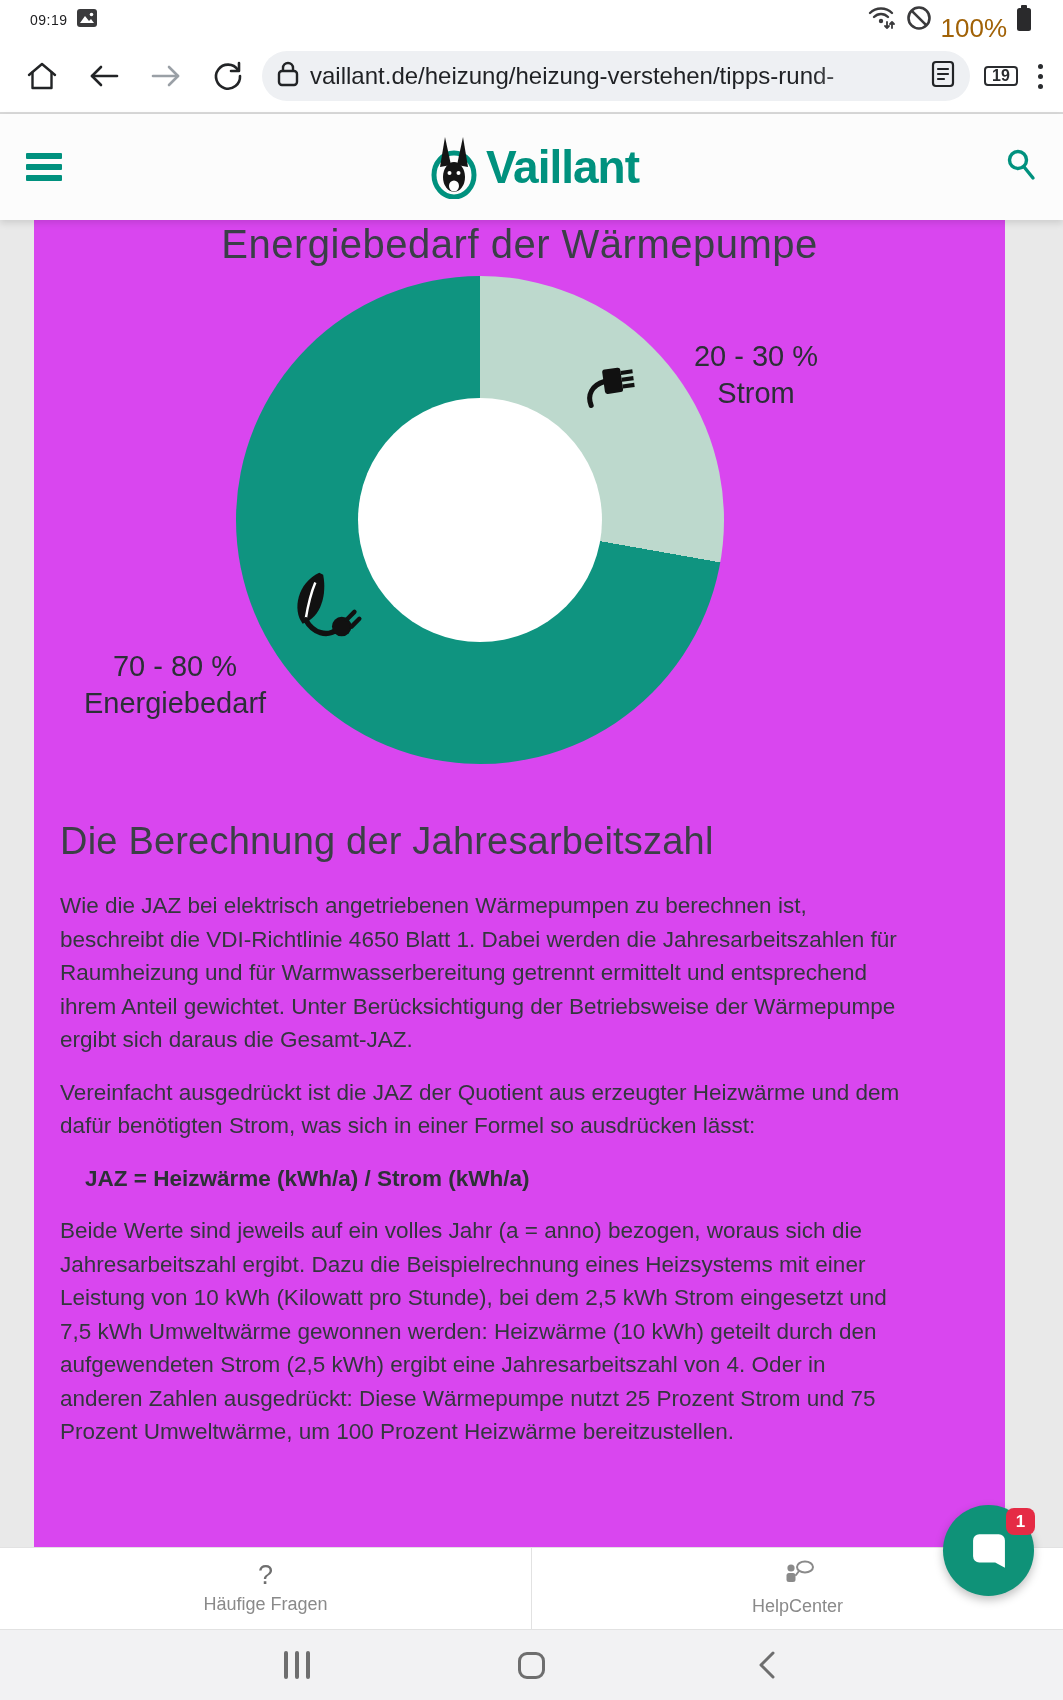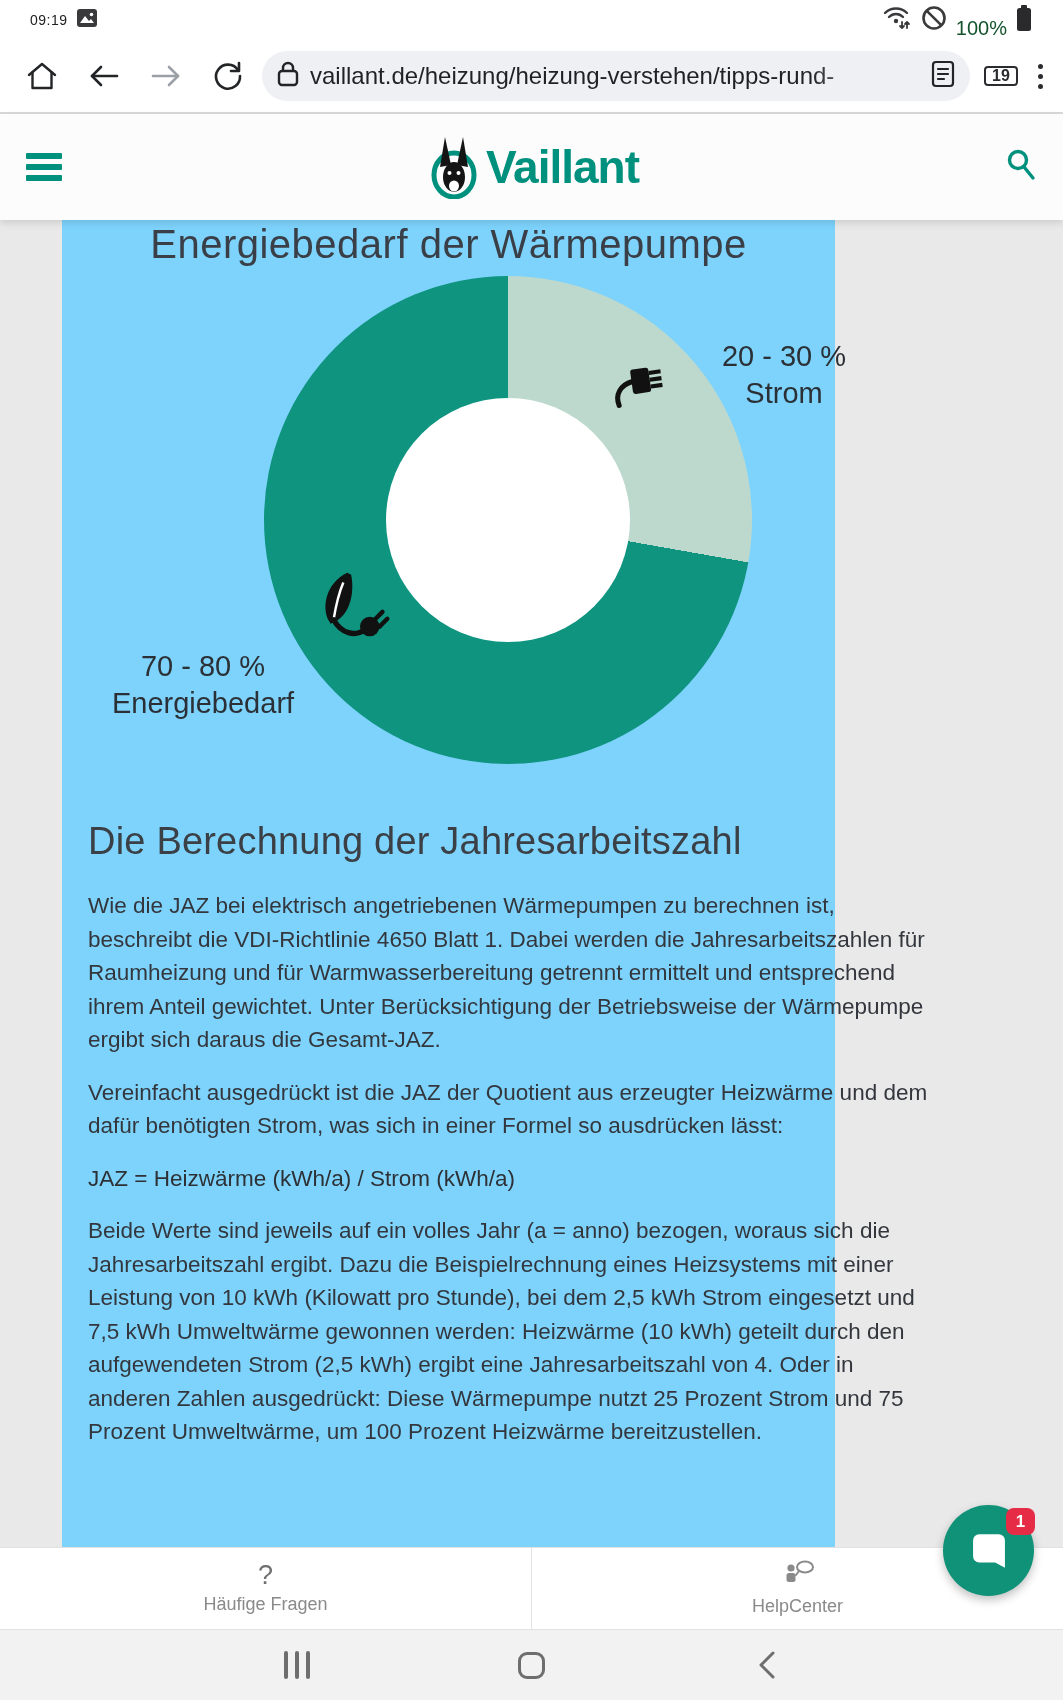--- a/index.html
+++ b/index.html
@@ -5,21 +5,21 @@
   html,body{margin:0;padding:0;background:#fff;}
   *{box-sizing:border-box;}
   .screen{position:relative;width:1063px;height:1700px;background:#fff;overflow:hidden;
           font-family:"Liberation Sans", sans-serif;color:#33373d;}
 
   
   .status-bar{position:absolute;top:0;left:0;width:100%;height:40px;background:#fff;
               display:flex;align-items:center;justify-content:space-between;padding:0 30px;}
   .status-left,.status-right{display:flex;align-items:center;gap:8px;}
   .status-time{font-size:14px;color:#1d1d1f;letter-spacing:.5px;}
-  .status-pct{font-size:20px;color:#14532d;margin-top:16px;}
+  .status-pct{font-size:26px;color:#a16207;margin-top:16px;}
 
   
   .browser-bar{position:absolute;top:40px;left:0;width:100%;height:72px;background:#fff;
                display:flex;align-items:center;padding:0 14px;gap:6px;}
   .nav-btn{width:56px;height:56px;display:flex;align-items:center;justify-content:center;flex:0 0 auto;}
   .url-pill{flex:1;height:50px;background:#eef0f3;border-radius:26px;display:flex;align-items:center;
             padding:0 14px;gap:10px;min-width:0;}
   .url-text{font-size:24px;color:#1f2124;white-space:nowrap;overflow:hidden;flex:1;
             -webkit-mask-image:linear-gradient(90deg,#000 82%,transparent 99%);
             mask-image:linear-gradient(90deg,#000 82%,transparent 99%);}
@@ -33,41 +33,41 @@
   .site-header{position:absolute;top:114px;left:0;width:100%;height:106px;background:#fcfcfc;
                box-shadow:0 3px 7px rgba(0,0,0,.12);display:flex;align-items:center;
                justify-content:space-between;padding:0 26px;z-index:5;text-align:right;}
   .hamburger{display:flex;flex-direction:column;gap:5px;width:36px;cursor:pointer;}
   .hamburger span{height:6px;background:#00917e;border-radius:1px;}
   .brand{display:flex;align-items:center;gap:6px;}
   .brand-word{font-size:46px;font-weight:bold;color:#00917e;letter-spacing:-1px;}
 
   
   .page{position:absolute;top:220px;left:0;width:100%;height:1327px;background:#e9e9e9;}
-  .content{position:absolute;left:62px;top:0;width:773px;height:100%;background:#7dd3fc;}
+  .content{position:absolute;left:34px;top:0;width:971px;height:100%;background:#d946ef;}
 
   .chart-title{position:absolute;top:2px;left:0;width:100%;text-align:center;
                font-size:40px;font-weight:300;color:#3a3f47;letter-spacing:.5px;}
 
   .donut{position:absolute;left:202px;top:56px;width:488px;height:488px;border-radius:50%;
          background:conic-gradient(#bdd9cd 0deg 100deg,#0f9480 100deg 360deg);}
   .donut::after{content:"";position:absolute;left:50%;top:50%;width:244px;height:244px;
                 transform:translate(-50%,-50%);background:#fff;border-radius:50%;}
   .donut-icon{position:absolute;z-index:2;}
   .plug-icon{left:548px;top:134px;transform:rotate(-8deg);}
   .leafplug-icon{left:252px;top:348px;}
 
   .slice-label{position:absolute;text-align:center;font-size:29px;line-height:37px;color:#2b3036;}
   .label-strom{left:612px;top:118px;width:220px;}
   .label-umwelt{left:0px;top:428px;width:282px;}
 
   .article-text{position:absolute;left:26px;top:600px;width:852px;}
   .article-text h2{margin:0 0 26px 0;font-size:38px;font-weight:400;color:#3b4046;letter-spacing:.2px;}
   .article-text p{margin:0 0 19px 0;font-size:22.5px;line-height:33.5px;color:#33373d;}
-  .article-text p.formula{font-weight:normal;color:#2d3136;}
+  .article-text p.formula{font-weight:bold;color:#2d3136;margin-left:25px;}
 
   
   .footer-bar{position:absolute;top:1547px;left:0;width:100%;height:83px;background:#fff;
               border-top:1px solid #e2e2e2;border-bottom:1px solid #e2e2e2;display:flex;}
   .footer-cell{flex:1;display:flex;flex-direction:column;align-items:center;justify-content:center;gap:6px;cursor:pointer;}
   .footer-cell + .footer-cell{border-left:1px solid #e2e2e2;}
   .footer-q{font-size:27px;color:#6f6f6f;line-height:26px;}
   .footer-label{font-size:18px;color:#8a8a8a;}
 
   

